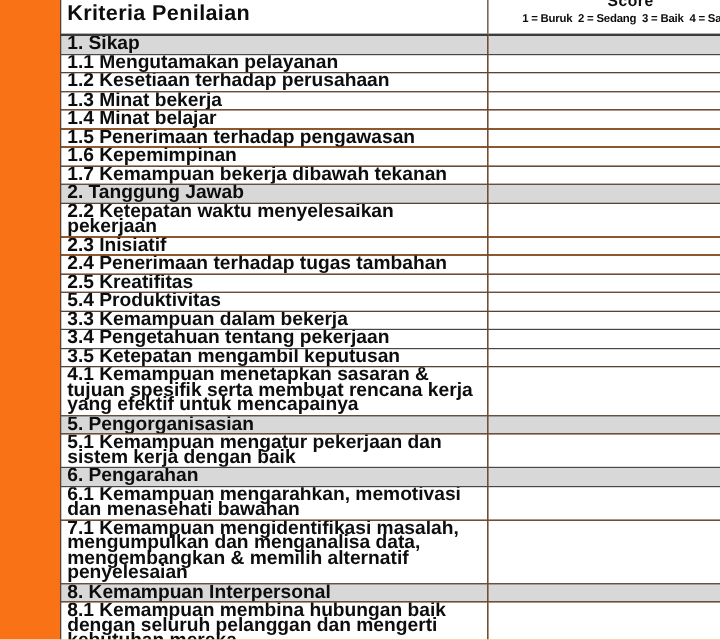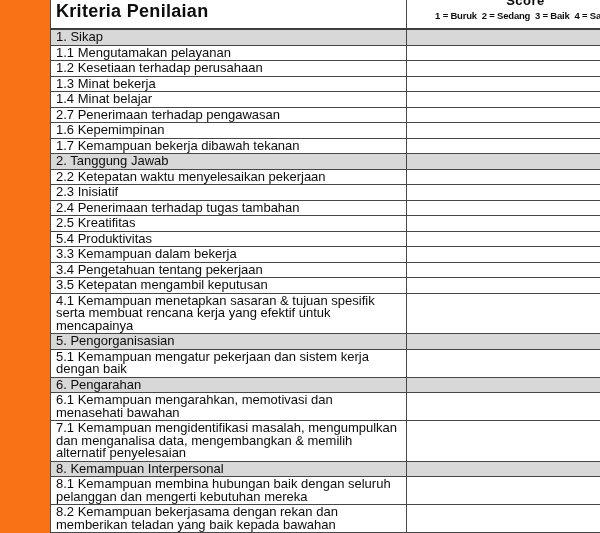--- a/index.html
+++ b/index.html
@@ -57,22 +57,22 @@
   }
   .score-legend{
     font-size:9.5px;
     font-weight:bold;
     text-align:right;
     white-space:pre;
     letter-spacing:-0.2px;
     margin-top:2px;
   }
   tbody td{
-    font-size:13px;
-    font-weight:normal;
+    font-size:16px;
+    font-weight:bold;
     line-height:12.5px;
     padding:1px 4px 1px 5px;
     vertical-align:middle;
     overflow:hidden;
   }
   tr.item-row{height:15.5px;background:#ffffff;}
   tr.section-row{height:15.5px;background:#d8d8d8;}
   td.score-cell{padding:1px 3px;}
 </style>
 </head>
@@ -108,21 +108,21 @@
         </tr>
         <tr class="item-row">
           <td class="criteria-cell">1.3 Minat bekerja</td>
           <td class="score-cell"></td>
         </tr>
         <tr class="item-row">
           <td class="criteria-cell">1.4 Minat belajar</td>
           <td class="score-cell"></td>
         </tr>
         <tr class="item-row">
-          <td class="criteria-cell">2.7 Penerimaan terhadap pengawasan</td>
+          <td class="criteria-cell">1.5 Penerimaan terhadap pengawasan</td>
           <td class="score-cell"></td>
         </tr>
         <tr class="item-row">
           <td class="criteria-cell">1.6 Kepemimpinan</td>
           <td class="score-cell"></td>
         </tr>
         <tr class="item-row">
           <td class="criteria-cell">1.7 Kemampuan bekerja dibawah tekanan</td>
           <td class="score-cell"></td>
         </tr>

